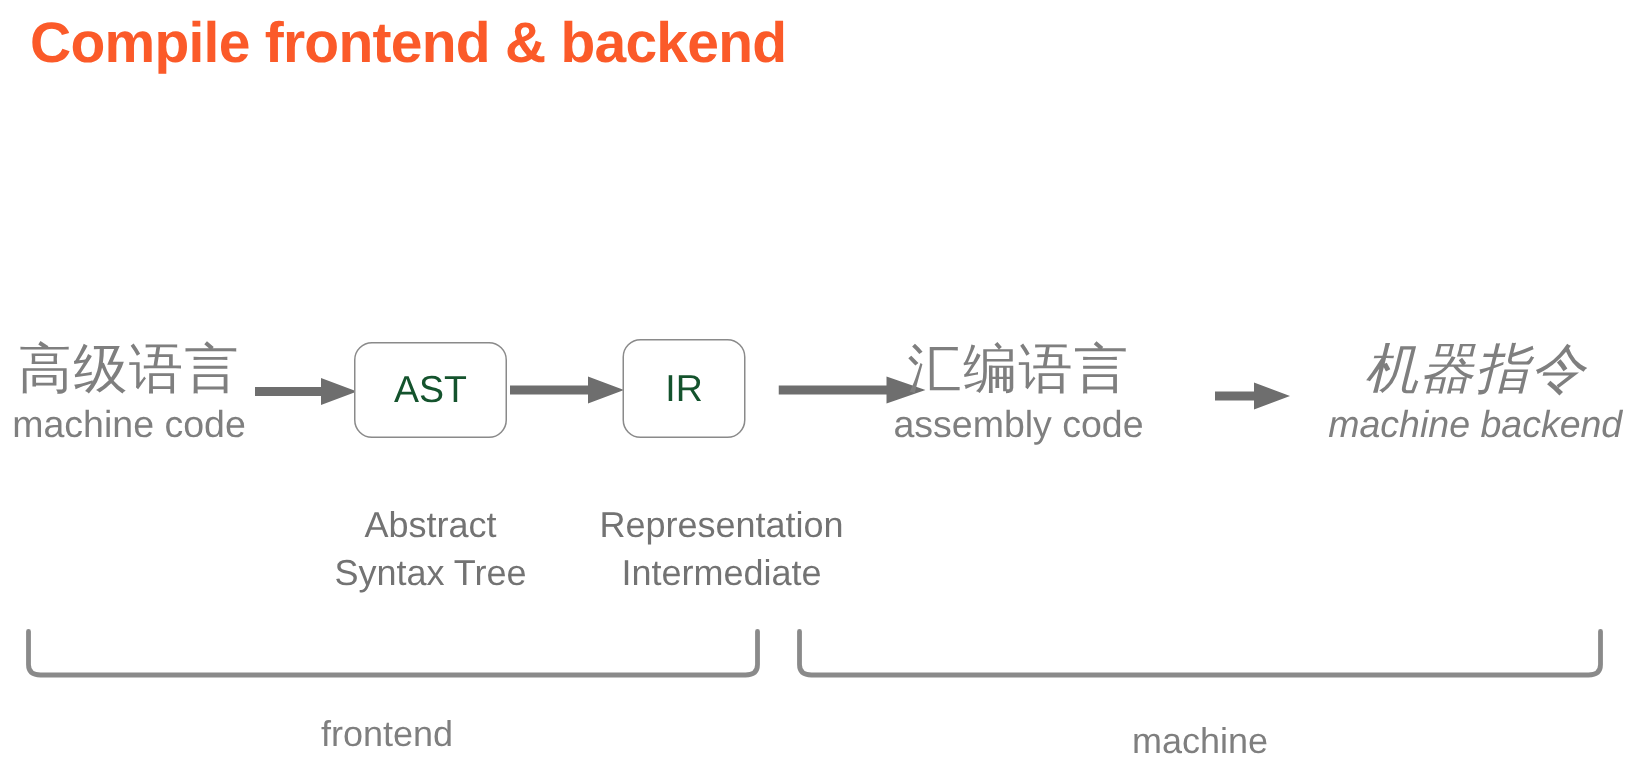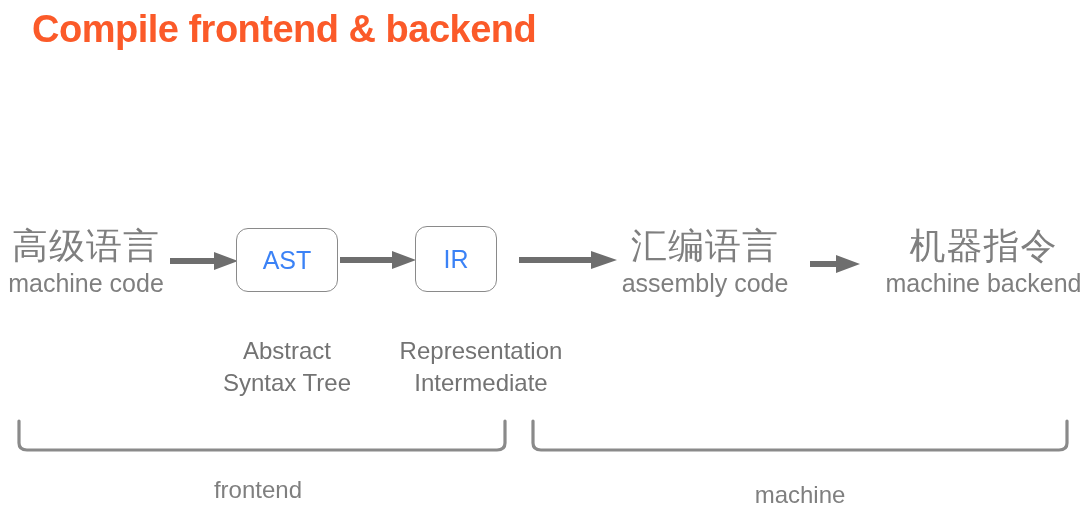--- a/index.html
+++ b/index.html
@@ -19,21 +19,20 @@
   
   #slide-title {
     position: absolute;
     left: 20px;
     top: 8px;
     font-size: 38px;
     font-weight: bold;
     letter-spacing: -0.5px;
     color: #FB5A29;
     white-space: nowrap;
-    margin-left: 12px;
   }
 
   
   .stage {
     position: absolute;
     text-align: center;
     color: #7F7F7F;
     line-height: 1.22;
     white-space: nowrap;
   }
@@ -41,34 +40,34 @@
     display: block;
     font-size: 36px;
     letter-spacing: 1px;
   }
   .stage .en {
     display: block;
     font-size: 25px;
   }
 
   #stage-source   { left: 0px;   top: 224px; width: 172px; }
-  #stage-assembly { left: 600px; top: 224px; width: 210px; }
-  #stage-machine  { left: 878px; top: 224px; width: 211px; }
+  #stage-assembly { left: 574px; top: 224px; width: 210px; }
+  #stage-machine  { left: 878px; top: 224px; width: 211px; font-style: italic; }
 
   
   .node-box {
     position: absolute;
     border: 1.6px solid #8a8a8a;
     border-radius: 12px;
     background: #ffffff;
     display: flex;
     align-items: center;
     justify-content: center;
     font-size: 25px;
-    color: #3b82f6;
+    color: #14532d;
     box-sizing: border-box;
   }
   #box-ast { left: 236px; top: 228px; width: 102px; height: 64px; }
   #box-ir  { left: 415px; top: 226px; width: 82px; height: 66px; }
 
   
   .caption {
     position: absolute;
     text-align: center;
     color: #737373;

